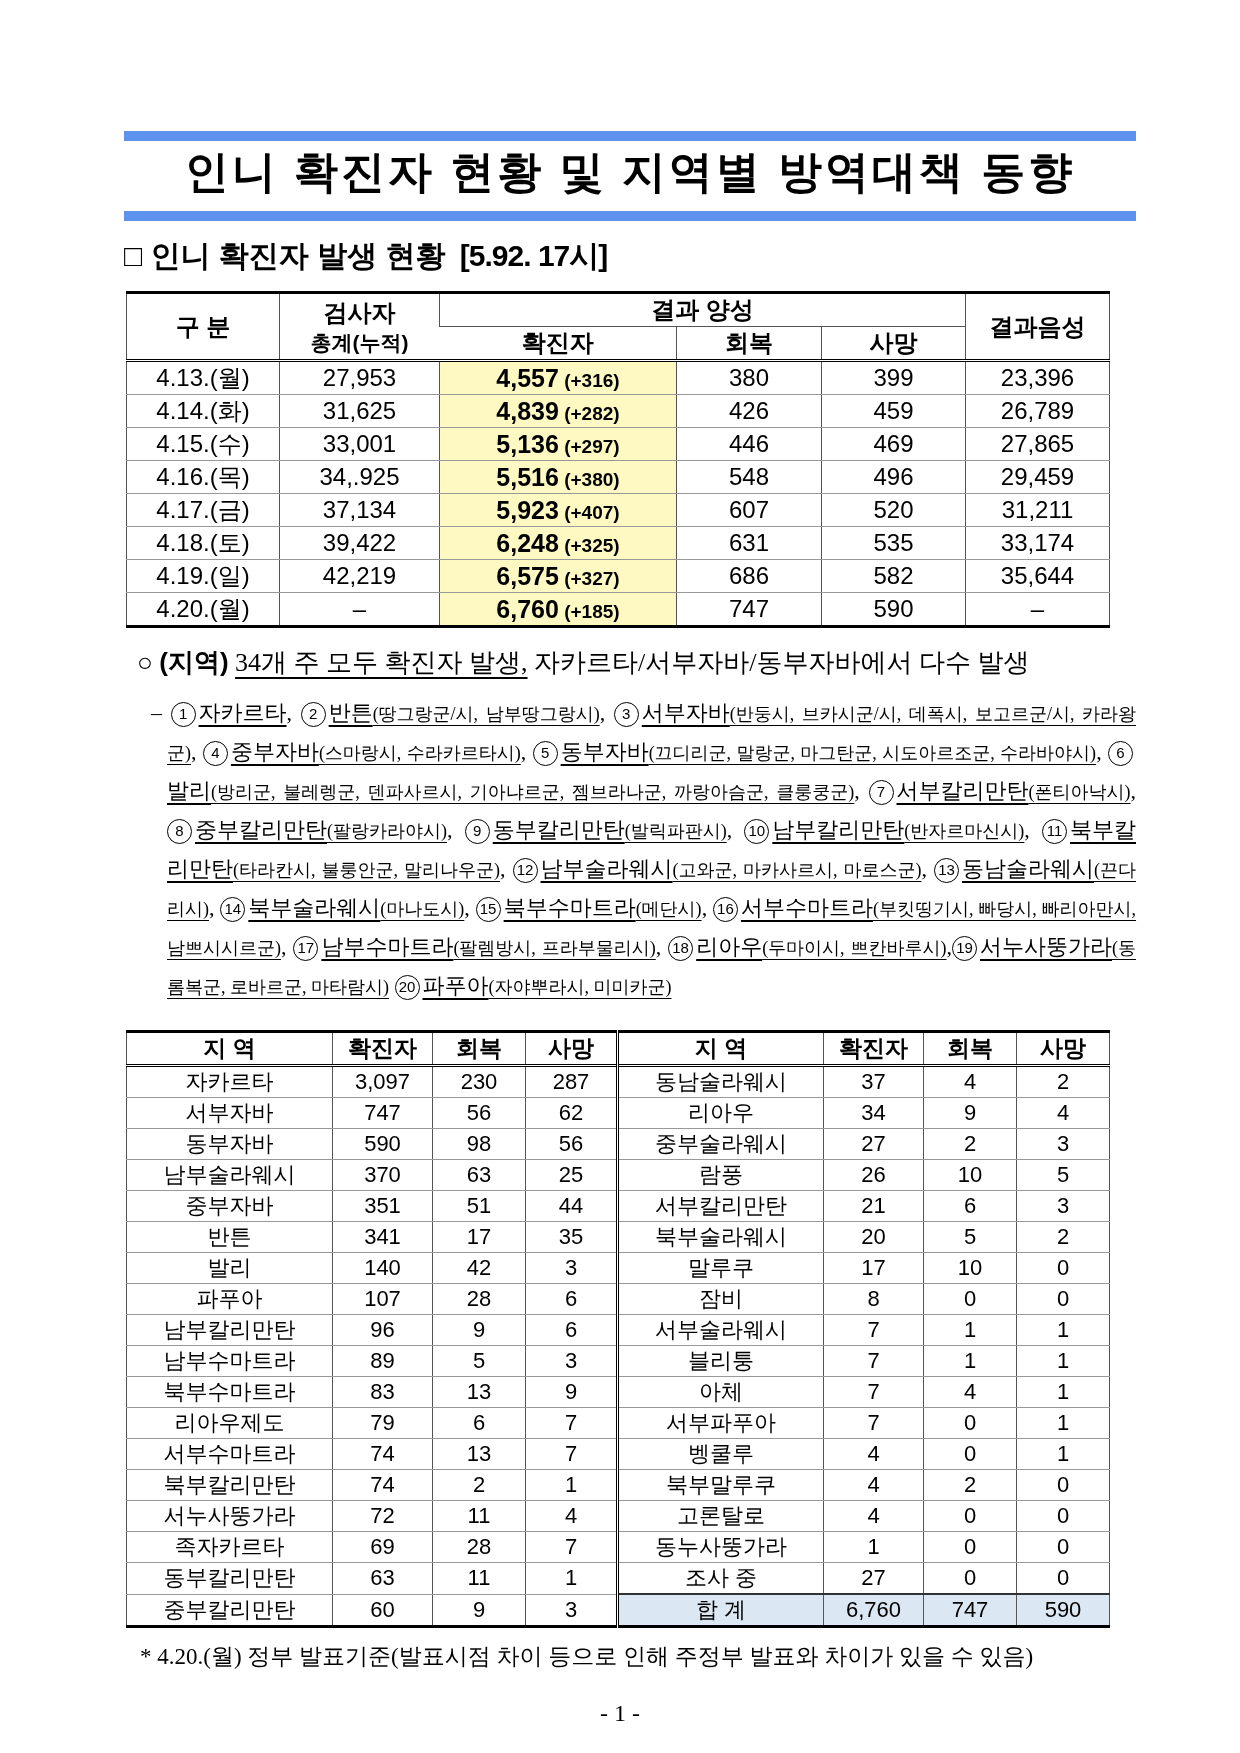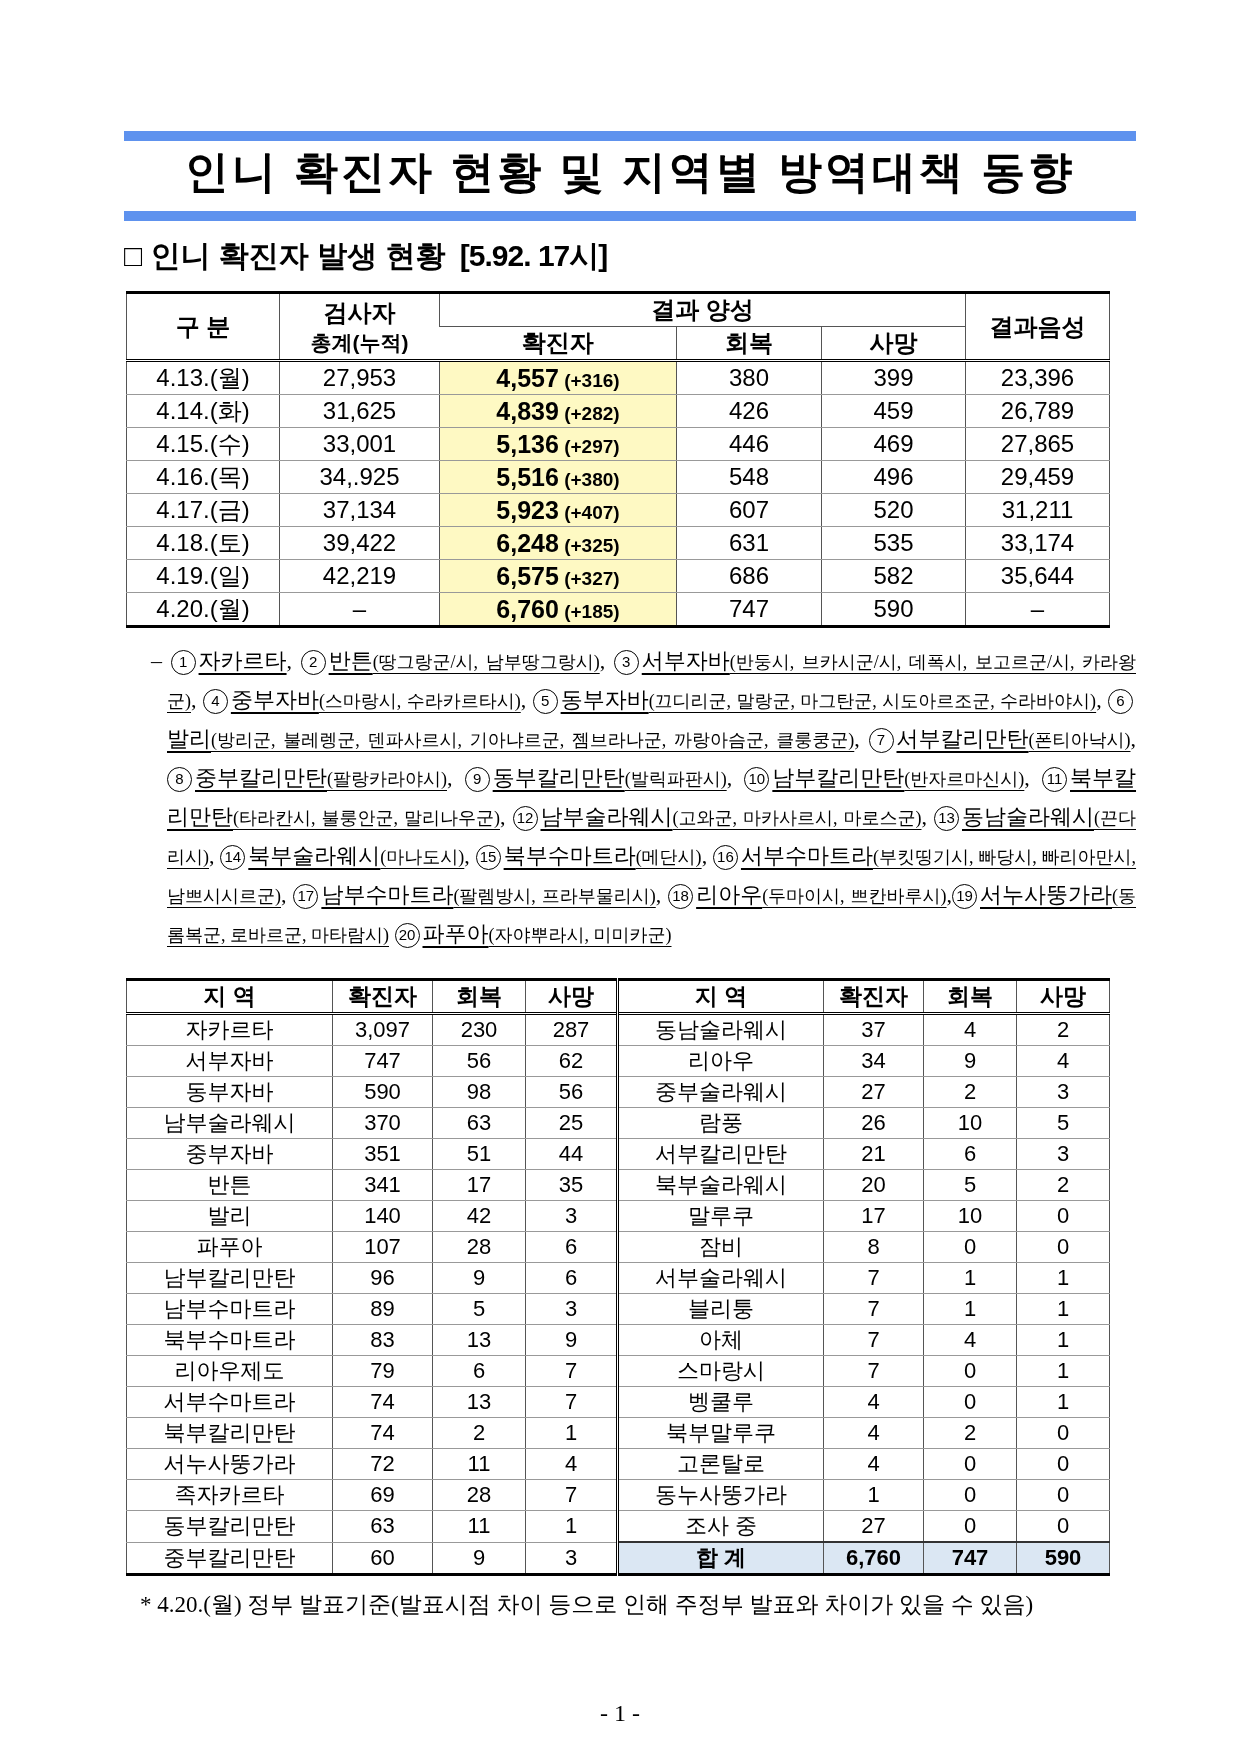--- a/index.html
+++ b/index.html
@@ -64,21 +64,21 @@
   }
   .rname{text-decoration:underline;text-underline-offset:5px;}
   .rdetail{font-size:18px;text-decoration:underline;text-underline-offset:5px;}
   
   .t2{width:983px;margin:24px 0 0 2px;font-size:22px;}
   .t2 th{font-weight:700;font-size:23px;}
   .t2 thead tr{height:33px;}
   .t2 tbody tr{height:29px;}
   .t2 .rsep{border-left:3px double #000;}
   .t2 .total-cell{
-    background:#dbe7f3;font-weight:700;border-top:2px solid #333;
+    background:#dbe7f3;font-weight:400;border-top:2px solid #333;
   }
   
   .footnote{margin-top:13px;padding-left:16px;font-size:23px;white-space:nowrap;}
   .page-num{
     position:absolute;left:0;right:0;bottom:26px;
     text-align:center;font-size:24px;
   }
 </style>
 </head>
 <body>
@@ -182,20 +182,25 @@
           <td>4.20.(월)</td>
           <td>–</td>
           <td class="confirmed"><span class="cnum">6,760</span><span class="cdelta">&nbsp;(+185)</span></td>
           <td>747</td>
           <td>590</td>
           <td>–</td>
         </tr>
       </tbody>
   </table>
 
+  <div class="bullet" style="margin-top:17px">
+    <span>○</span>
+    <span class="b-label">(지역)</span>
+    <span class="b-underline">34개 주 모두 확진자 발생,</span><span> 자카르타/서부자바/동부자바에서 다수 발생</span>
+  </div>
 
   <div class="region-par" id="region-list"><span>–</span><span> </span><span><span class="circ">1</span><span class="rname">자카르타</span></span>, <span><span class="circ">2</span><span class="rname">반튼</span><span class="rdetail">(땅그랑군/시, 남부땅그랑시)</span></span>, <span><span class="circ">3</span><span class="rname">서부자바</span><span class="rdetail">(반둥시, 브카시군/시, 데폭시, 보고르군/시, 카라왕군)</span></span>, <span><span class="circ">4</span><span class="rname">중부자바</span><span class="rdetail">(스마랑시, 수라카르타시)</span></span>, <span><span class="circ">5</span><span class="rname">동부자바</span><span class="rdetail">(끄디리군, 말랑군, 마그탄군, 시도아르조군, 수라바야시)</span></span>, <span><span class="circ">6</span><span class="rname">발리</span><span class="rdetail">(방리군, 불레렝군, 덴파사르시, 기아냐르군, 젬브라나군, 까랑아슴군, 클룽쿵군)</span></span>, <span><span class="circ">7</span><span class="rname">서부칼리만탄</span><span class="rdetail">(폰티아낙시)</span></span>, <span><span class="circ">8</span><span class="rname">중부칼리만탄</span><span class="rdetail">(팔랑카라야시)</span></span>, <span><span class="circ">9</span><span class="rname">동부칼리만탄</span><span class="rdetail">(발릭파판시)</span></span>, <span><span class="circ">10</span><span class="rname">남부칼리만탄</span><span class="rdetail">(반자르마신시)</span></span>,  <span><span class="circ">11</span><span class="rname">북부칼리만탄</span><span class="rdetail">(타라칸시, 불룽안군, 말리나우군)</span></span>, <span><span class="circ">12</span><span class="rname">남부술라웨시</span><span class="rdetail">(고와군, 마카사르시, 마로스군)</span></span>, <span><span class="circ">13</span><span class="rname">동남술라웨시</span><span class="rdetail">(끈다리시)</span></span>, <span><span class="circ">14</span><span class="rname">북부술라웨시</span><span class="rdetail">(마나도시)</span></span>, <span><span class="circ">15</span><span class="rname">북부수마트라</span><span class="rdetail">(메단시)</span></span>, <span><span class="circ">16</span><span class="rname">서부수마트라</span><span class="rdetail">(부킷띵기시, 빠당시, 빠리아만시, 남쁘시시르군)</span></span>, <span><span class="circ">17</span><span class="rname">남부수마트라</span><span class="rdetail">(팔렘방시, 프라부물리시)</span></span>, <span><span class="circ">18</span><span class="rname">리아우</span><span class="rdetail">(두마이시, 쁘칸바루시)</span></span>,<span><span class="circ">19</span><span class="rname">서누사뚱가라</span><span class="rdetail">(동롬복군, 로바르군, 마타람시)</span></span> <span><span class="circ">20</span><span class="rname">파푸아</span><span class="rdetail">(자야뿌라시, 미미카군)</span></span></div>
 
   <table class="t2">
     <colgroup>
       <col style="width:206px">
         <col style="width:100px">
         <col style="width:93px">
         <col style="width:92px">
       <col style="width:206px">
@@ -324,21 +329,21 @@
           <td class="rsep">아체</td>
           <td>7</td>
           <td>4</td>
           <td>1</td>
         </tr>
         <tr>
           <td>리아우제도</td>
           <td>79</td>
           <td>6</td>
           <td>7</td>
-          <td class="rsep">스마랑시</td>
+          <td class="rsep">서부파푸아</td>
           <td>7</td>
           <td>0</td>
           <td>1</td>
         </tr>
         <tr>
           <td>서부수마트라</td>
           <td>74</td>
           <td>13</td>
           <td>7</td>
           <td class="rsep">벵쿨루</td>

